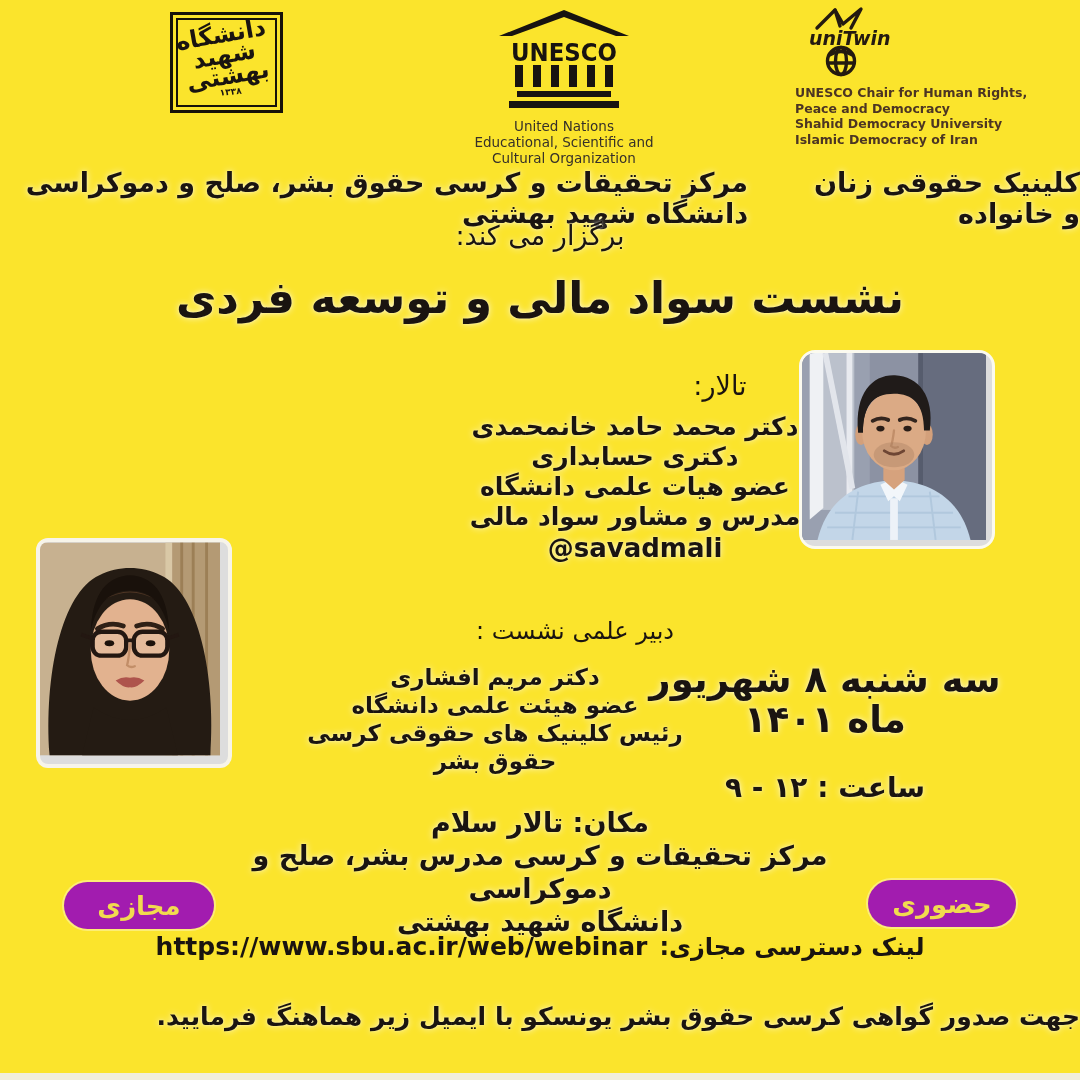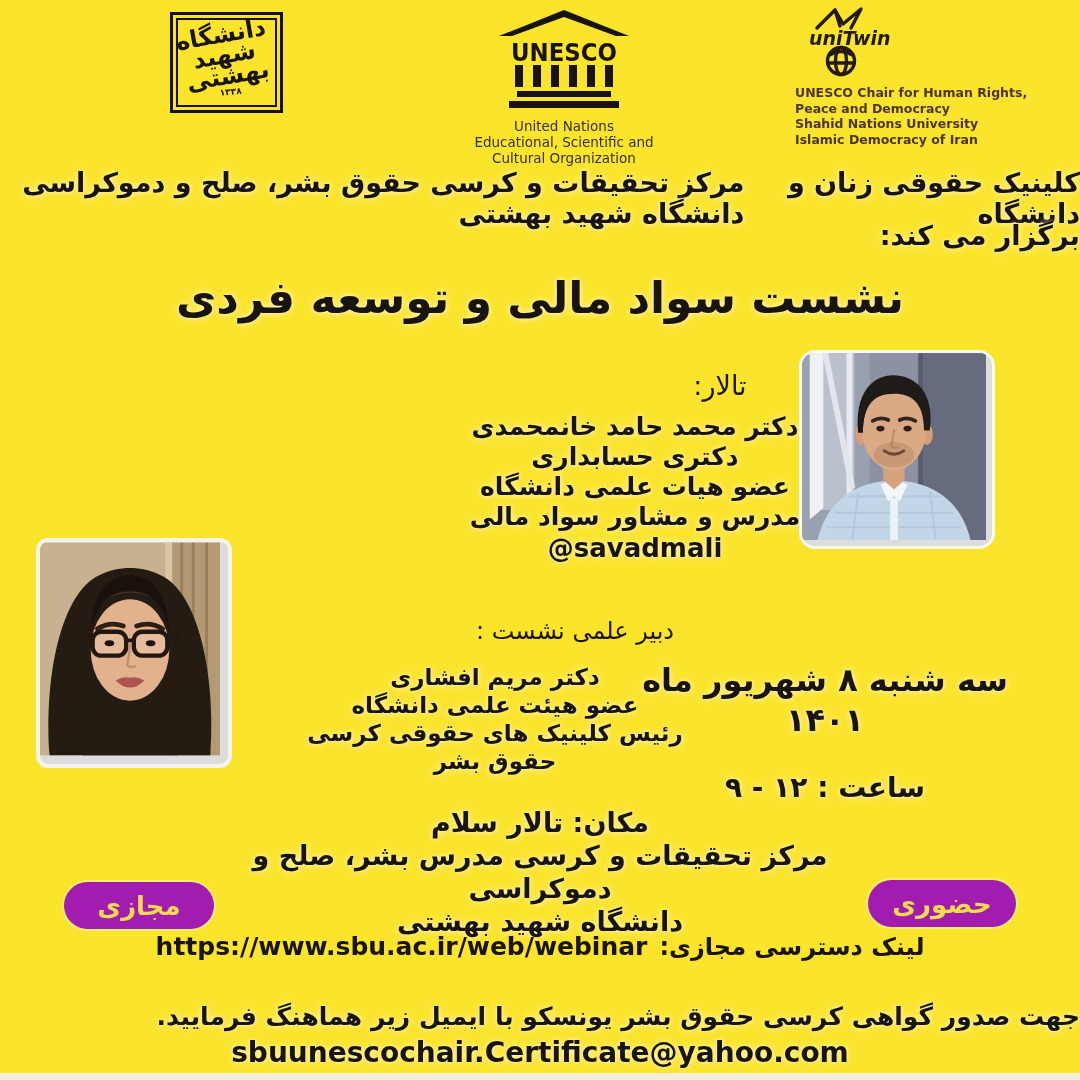--- a/index.html
+++ b/index.html
@@ -19,41 +19,41 @@
   .sbu-year{font-size:9px;font-weight:bold;letter-spacing:1px;margin-top:2px;transform:rotate(4deg);}
 
   .unesco-block{left:458px;top:6px;width:212px;text-align:center;}
   .unesco-caption{margin-top:4px;font-size:13.5px;line-height:16px;color:#363029;font-weight:500;font-family:"DejaVu Sans",sans-serif;}
 
   .unitwin-block{left:795px;top:6px;width:250px;}
   .unitwin-caption{margin-top:3px;font-size:12.5px;line-height:15.5px;color:#4C3523;font-weight:600;}
 
   
   .intro-line{left:0;top:167px;width:1080px;display:flex;justify-content:center;gap:40px;font-size:27px;font-weight:bold;}
-  .action-line{left:0;top:220px;width:1080px;font-size:27px;font-weight:bold;}
+  .action-line{left:0;top:220px;width:1080px;text-align:center;font-size:27px;font-weight:normal;}
   .event-title{left:0;top:272px;width:1080px;text-align:center;font-size:44px;font-weight:bold;letter-spacing:0;}
 
   
   .speaker-heading{left:620px;top:370px;width:200px;text-align:center;font-size:27px;font-weight:400;}
   .speaker-info{left:445px;top:412px;width:380px;text-align:center;font-size:25px;font-weight:bold;line-height:30px;}
   .speaker-handle{font-size:26px;margin-top:1px;direction:ltr;}
 
   
   .photo{overflow:hidden;background:#ddd;}
   .photo svg{display:block;}
   .photo-man{left:799px;top:350px;width:190px;height:193px;border:3px solid #FBFAEF;border-radius:16px;}
   .photo-woman{left:36px;top:538px;width:188px;height:222px;border:4px solid #F7F4E9;border-radius:12px;}
 
   
   .sec-heading{left:455px;top:617px;width:240px;text-align:center;font-size:24px;font-weight:400;}
   .sec-info{left:280px;top:663px;width:430px;text-align:center;font-size:23px;font-weight:bold;line-height:28px;}
 
   
   .schedule{left:620px;top:660px;width:410px;text-align:center;}
-  .event-date{font-size:32px;font-weight:bold;line-height:40px;}
+  .event-date{font-size:37px;font-weight:bold;line-height:40px;}
   .event-time{font-size:28px;font-weight:bold;margin-top:31px;}
 
   
   .venue{left:190px;top:806px;width:700px;text-align:center;font-size:27px;font-weight:bold;line-height:33px;}
 
   
   .pill{height:47px;border-radius:26px;background:#a21caf;color:#F1DB4F;display:flex;align-items:center;justify-content:center;font-size:26px;font-weight:bold;cursor:pointer;box-shadow:0 0 0 2px rgba(255,255,255,.35);}
   .pill-virtual{left:64px;top:882px;width:150px;}
   .pill-inperson{left:868px;top:880px;width:148px;}
 
@@ -112,27 +112,27 @@
         <circle cx="46" cy="55" r="13.5"></circle>
         <ellipse cx="46" cy="55" rx="5.5" ry="13.5"></ellipse>
         <line x1="33" y1="57" x2="59" y2="57"></line>
         <path d="M34.5,49 Q46,42 57.5,49"></path>
       </g>
       <text x="14" y="39" font-size="19" font-weight="bold" font-style="italic" fill="#241A10" font-family="DejaVu Sans, sans-serif">uniTwin</text>
     </svg>
     <div class="unitwin-caption">
       <div>UNESCO Chair for Human Rights,</div>
       <div>Peace and Democracy</div>
-      <div>Shahid Nations University</div>
+      <div>Shahid Democracy University</div>
       <div>Islamic Democracy of Iran</div>
     </div>
   </div>
 
   <div class="abs intro-line fa halo">
-    <span>کلینیک حقوقی زنان و دانشگاه</span>
+    <span>کلینیک حقوقی زنان و خانواده</span>
     <span>مرکز تحقیقات و کرسی حقوق بشر، صلح و دموکراسی دانشگاه شهید بهشتی</span>
   </div>
   <div class="abs action-line fa halo">برگزار می کند:</div>
 
   <div class="abs event-title fa halo">نشست سواد مالی و توسعه فردی</div>
 
   <div class="abs speaker-heading fa">تالار:</div>
   <div class="abs speaker-info fa halo">
     <div>دکتر محمد حامد خانمحمدی</div>
     <div>دکتری حسابداری</div>
@@ -229,17 +229,16 @@
   <div class="abs pill pill-inperson">
     <span>حضوری</span>
   </div>
 
   <div class="abs link-row fa">
     <span class="link-label">لینک دسترسی مجازی:</span>
     <span class="link-url">https://www.sbu.ac.ir/web/webinar</span>
   </div>
 
   <div class="abs cert-note fa halo">جهت صدور گواهی کرسی حقوق بشر یونسکو با ایمیل زیر هماهنگ فرمایید.</div>
-  <div class="abs cert-email halo">sbuunescochair.Certificate@yahoo.com</div>
 
   <div class="abs bottom-strip"></div>
 
 </div>
 
 </body></html>

